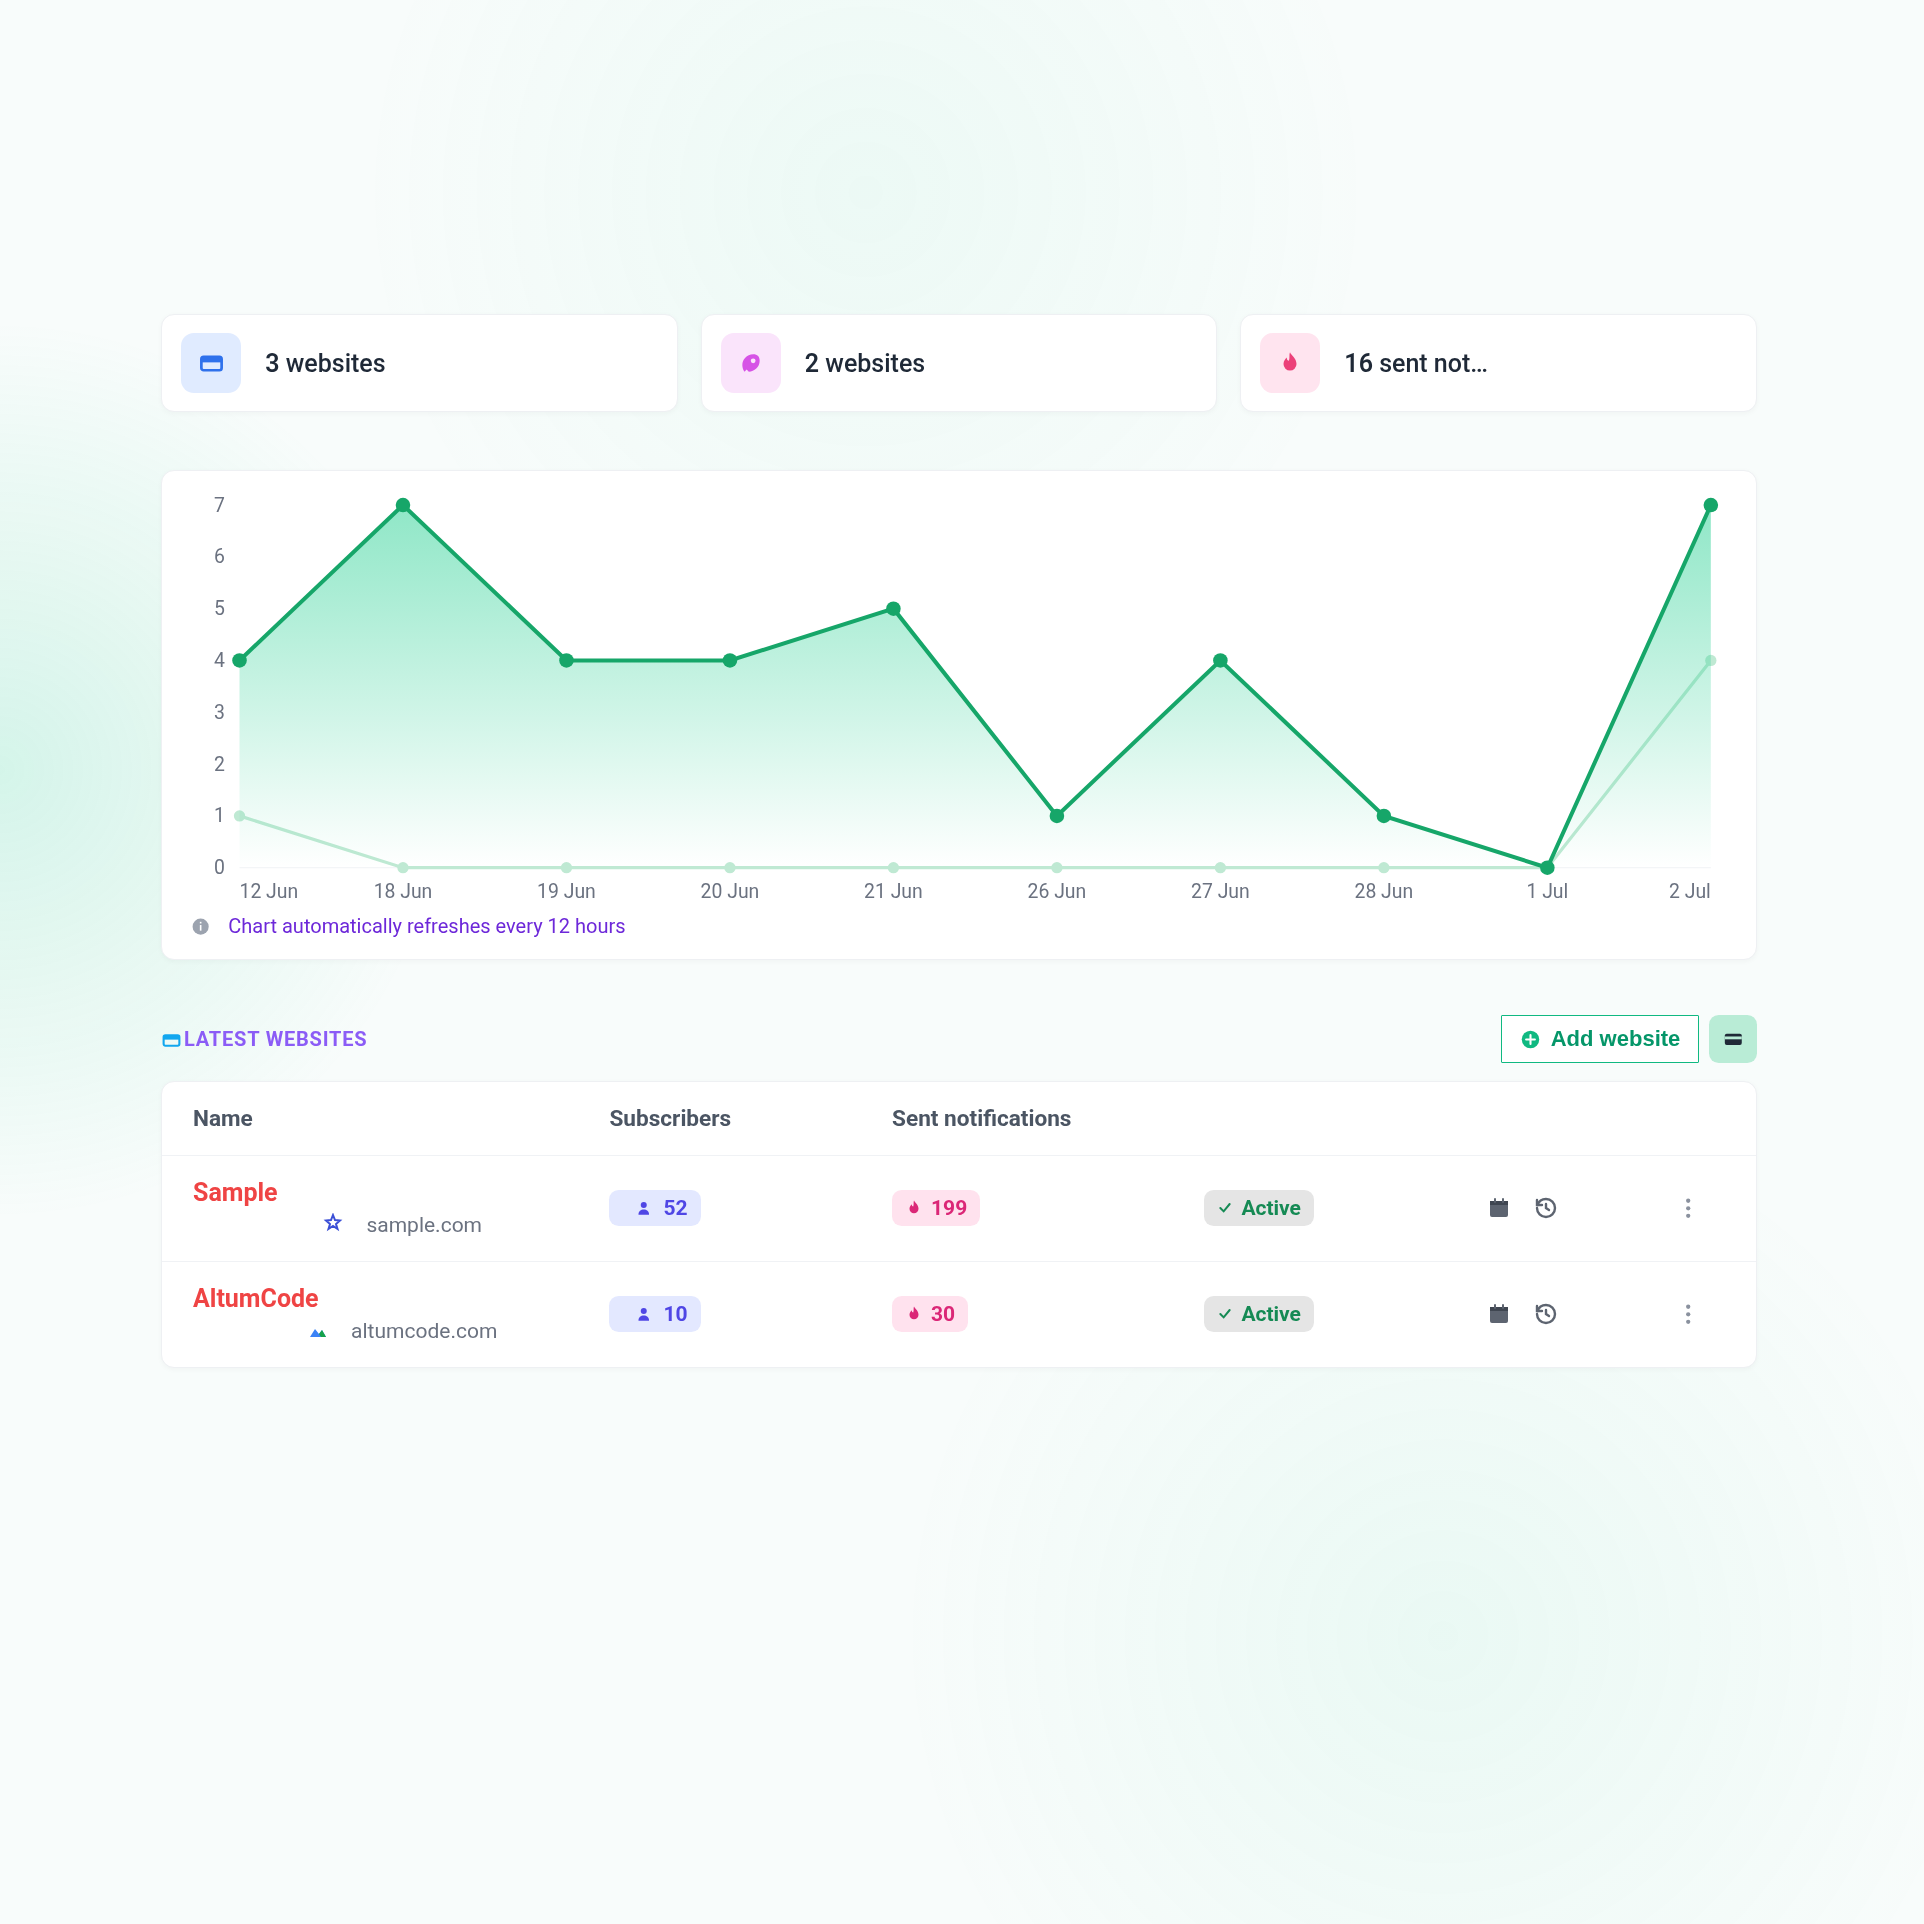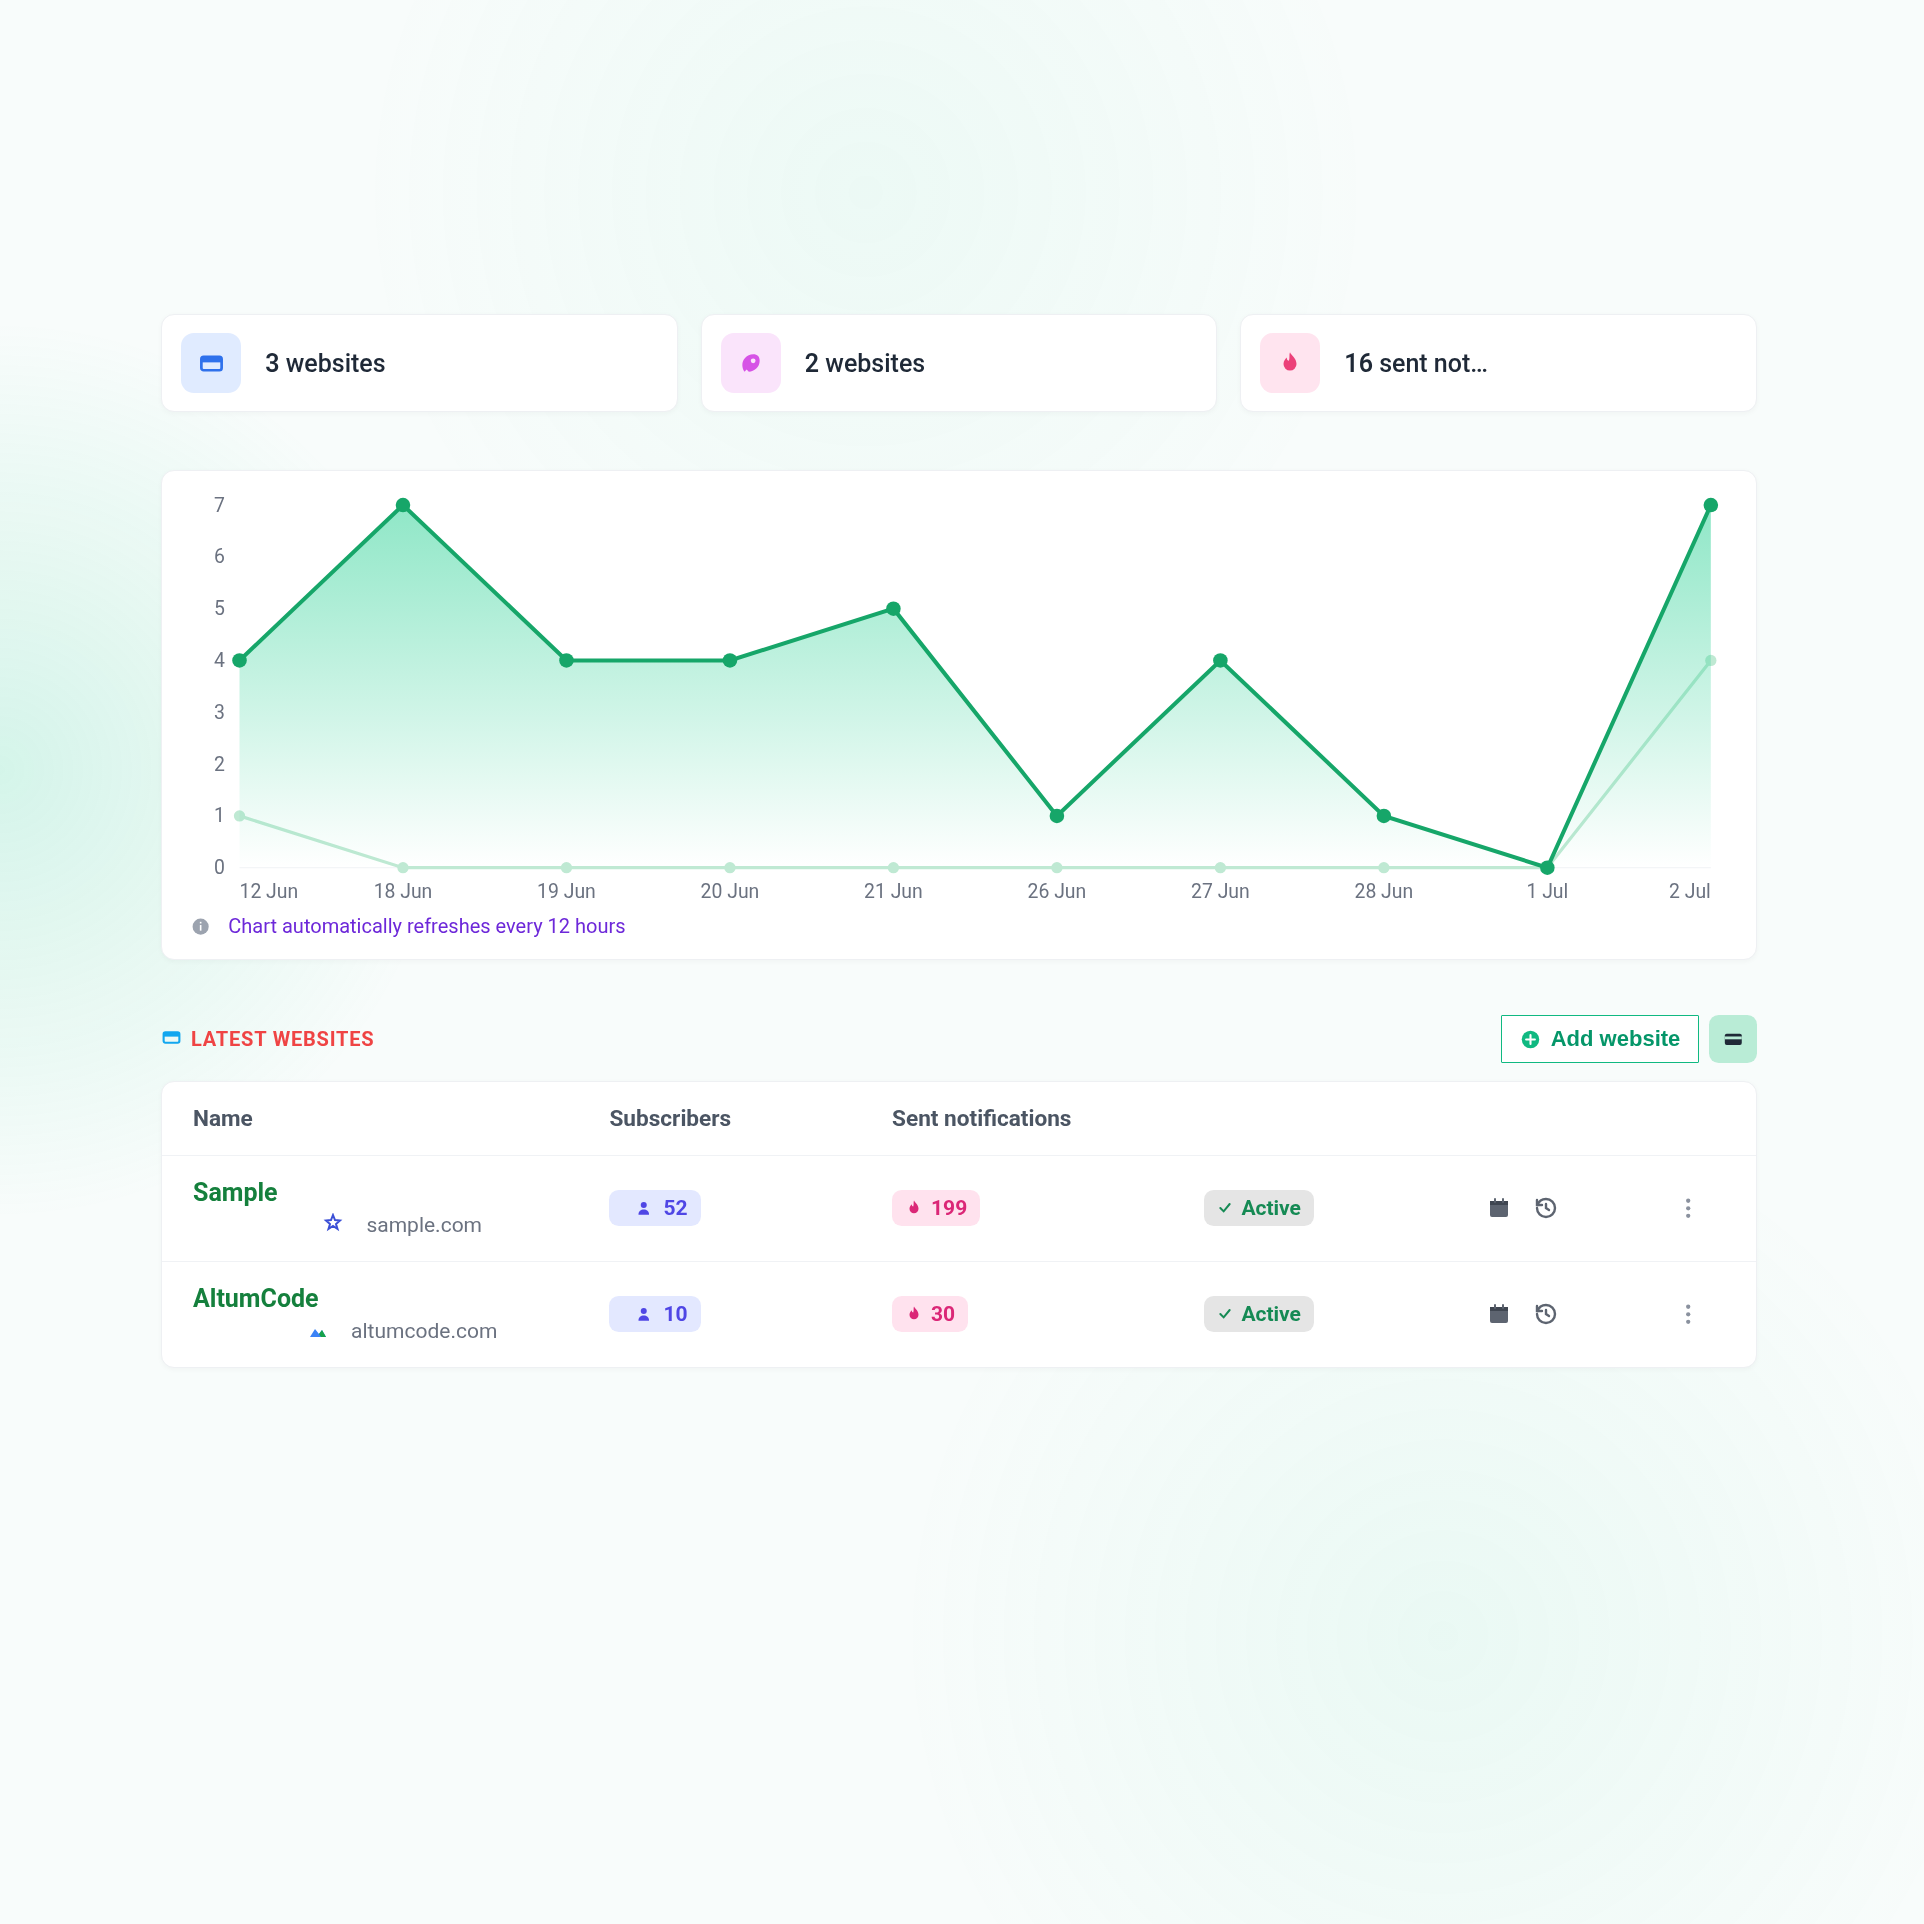--- a/index.html
+++ b/index.html
@@ -87,23 +87,23 @@
 .dot-sec { fill: #bfe9d3; }
 
 .section-header {
   display: flex;
   align-items: center;
   justify-content: space-between;
   margin-bottom: 18px;
 }
 .section-title {
   display: flex;
-  align-items: flex-start;
-  gap: 9px;
-  color: #ef4444;
+  align-items: flex-end;
+  gap: 2px;
+  color: #8b5cf6;
   font-size: 20px;
   font-weight: 700;
   letter-spacing: 0.8px;
   text-transform: uppercase;
 }
 .section-actions { display: flex; gap: 9.7px; }
 .btn-outline {
   display: inline-flex;
   align-items: center;
   gap: 9.7px;
@@ -135,21 +135,21 @@
   align-items: center;
   padding: 22.6px 31px;
 }
 .thead {
   color: #4b5563;
   font-size: 22.6px;
   font-weight: 700;
 }
 .trow { border-top: 0.8px solid #f0f2f5; }
 .site-name {
-  color: #15803d;
+  color: #ef4444;
   font-size: 25px;
   font-weight: 700;
   margin-bottom: 4.8px;
 }
 .site-domain-row { display: flex; align-items: center; gap: 20px; justify-content: center; }
 .site-domain { color: #6b7280; font-size: 21px; }
 .logo-box {
   width: 26px; height: 26px; display: flex; align-items: center; justify-content: center;
 }
 

